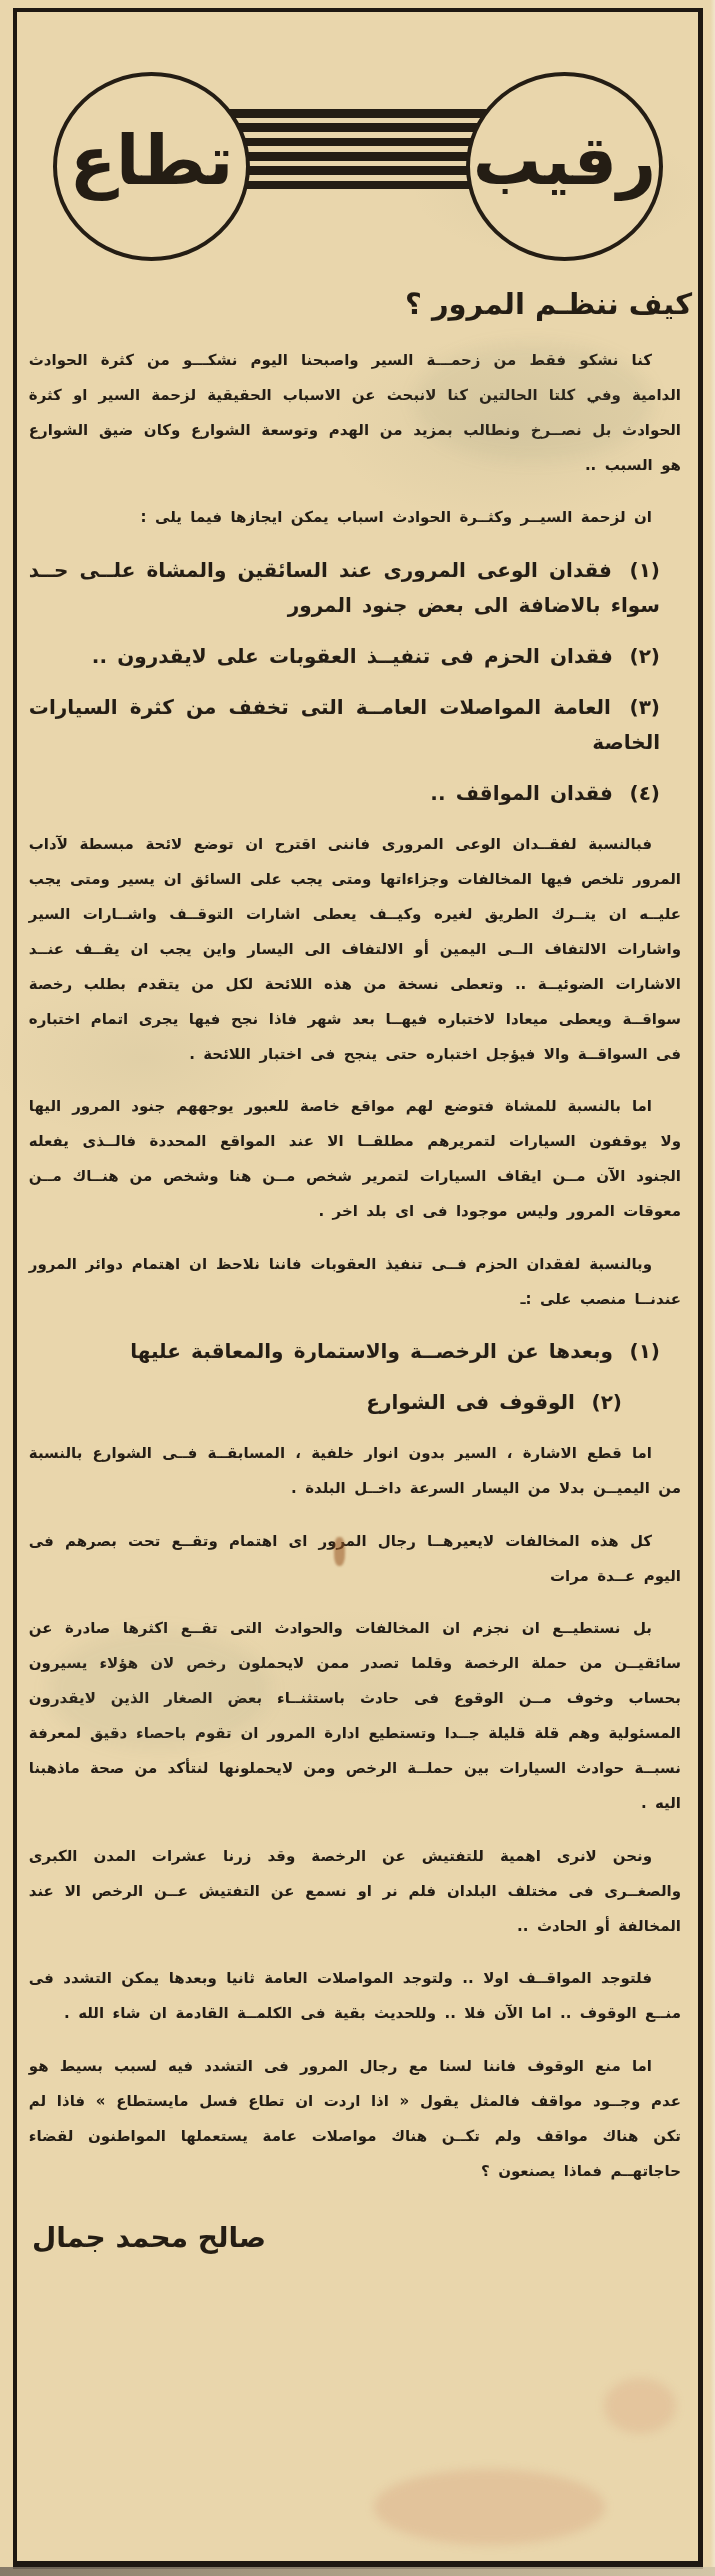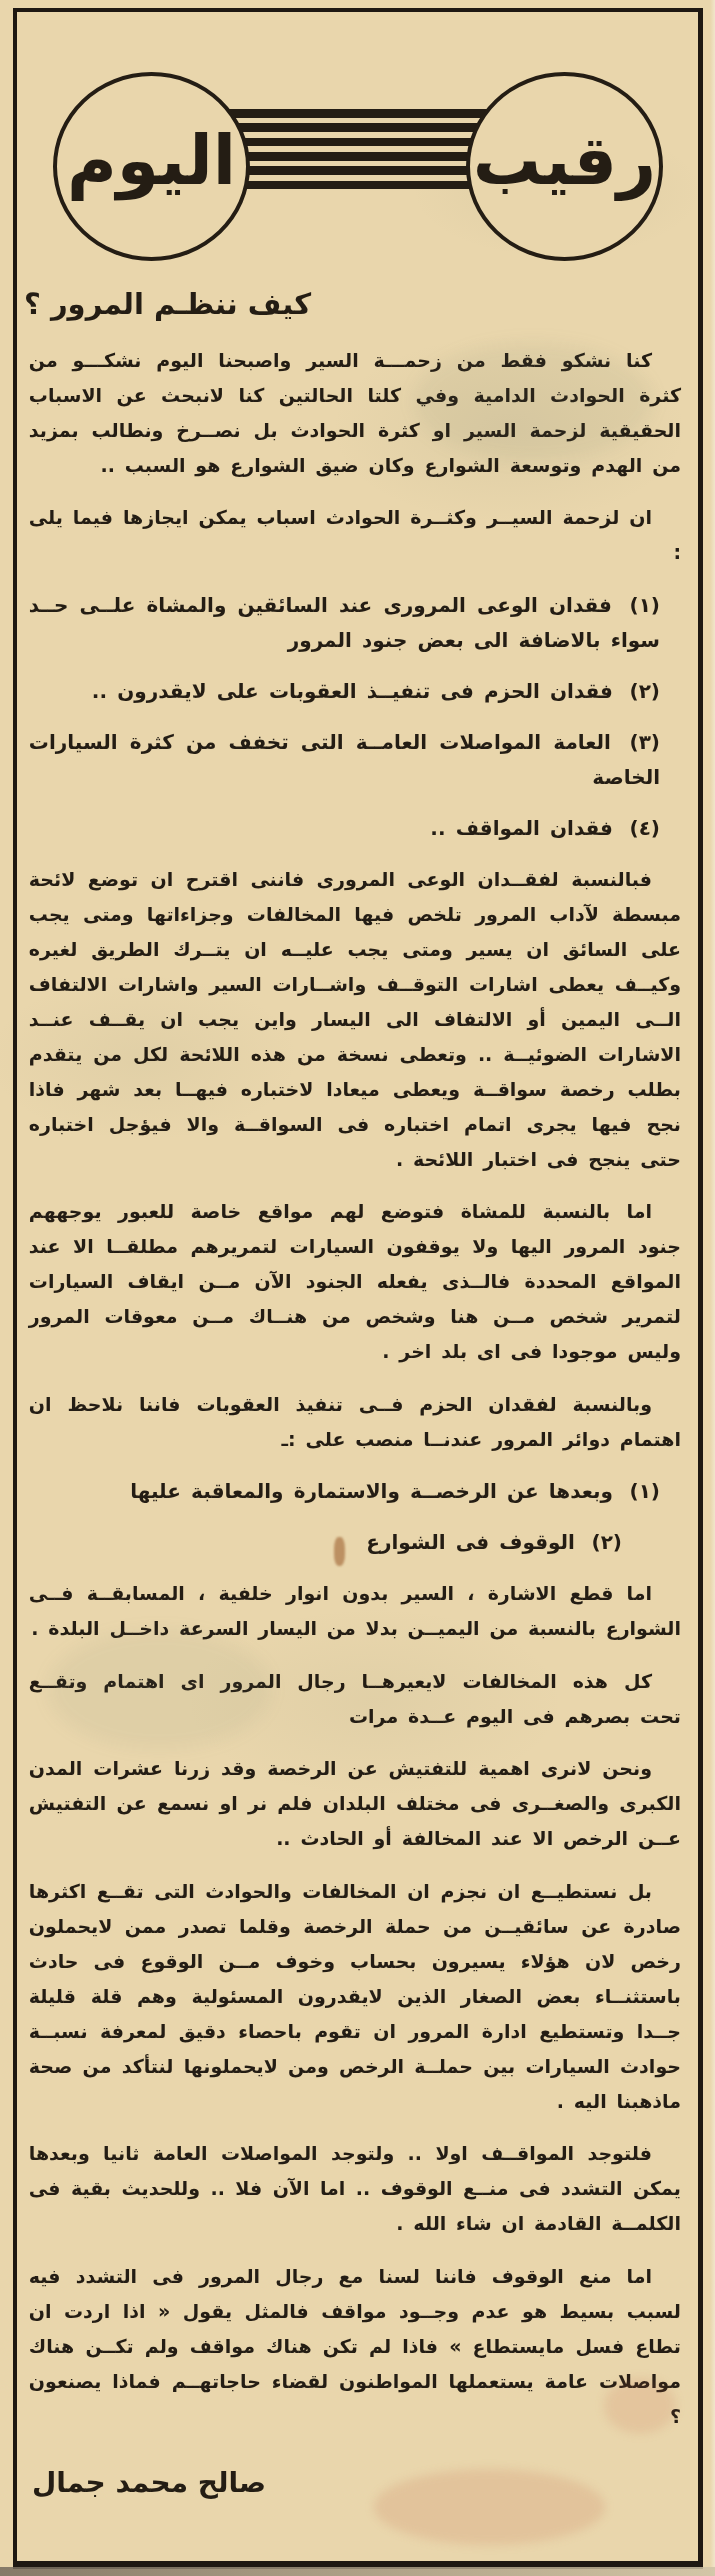--- a/index.html
+++ b/index.html
@@ -63,31 +63,31 @@
     flex:1 1 auto;
     height:80px;
     margin:0 -27px 35px;
     background:repeating-linear-gradient(to bottom,
        var(--ink-color,#231d15) 0 8.7px, transparent 8.7px 14.3px);
     z-index:1;
   }
   
   h1.headline{
     margin:20.7px 0 14.3px;
-    text-align:left;
+    text-align:right;
     font-size:29px;
     font-weight:bold;
     letter-spacing:0.8px;
   }
   
   .body-text{margin-top:22px;}
   .para{
     margin:0 0 17.5px;
     padding:0 11px 0 4.8px;
-    font-size:19px;
+    font-size:15px;
     font-weight:bold;
     line-height:35px;
     text-align:justify;
     word-spacing:3.2px;
   }
   .para.indent{text-indent:29px;}
   .list-item{
     margin:0 0 16px;
     padding-right:32px;
     padding-left:4.8px;
@@ -135,21 +135,21 @@
   <div class="frame"></div>
 
   <div class="content">
 
     <div class="masthead">
       <div class="logo-circle">
         <span>رقيب</span>
       </div>
       <div class="logo-stripes"></div>
       <div class="logo-circle">
-        <span>اليوم</span>
+        <span>تطاع</span>
       </div>
     </div>
 
     <h1 class="headline">كيف ننظـم المرور ؟</h1>
 
     <div class="body-text">
 
       <p class="para indent">كنا نشكو فقط من زحمـــة السير واصبحنا اليوم نشكـــو من كثرة الحوادث الدامية وفي كلتا الحالتين كنا لانبحث عن الاسباب الحقيقية لزحمة السير او كثرة الحوادث بل نصــرخ ونطالب بمزيد من الهدم وتوسعة الشوارع وكان ضيق الشوارع هو السبب ..</p>
       <p class="para indent">ان لزحمة السيــر وكثــرة الحوادث اسباب يمكن ايجازها فيما يلى :</p>
 
@@ -178,22 +178,22 @@
         <span class="num">(١)</span>
         <span>وبعدها عن الرخصــة والاستمارة والمعاقبة عليها</span>
       </p>
       <p class="list-item narrow">
         <span class="num">(٢)</span>
         <span>الوقوف فى الشوارع</span>
       </p>
 
       <p class="para indent">اما قطع الاشارة ، السير بدون انوار خلفية ، المسابقــة فــى الشوارع بالنسبة من اليميــن بدلا من اليسار السرعة داخــل البلدة .</p>
       <p class="para indent">كل هذه المخالفات لايعيرهــا رجال المرور اى اهتمام وتقــع تحت بصرهم فى اليوم عــدة مرات</p>
+      <p class="para indent">بل نستطيــع ان نجزم ان المخالفات والحوادث التى تقــع اكثرها صادرة عن سائقيــن من حملة الرخصة وقلما تصدر ممن لايحملون رخص لان هؤلاء يسيرون بحساب وخوف مــن الوقوع فى حادث باستثنــاء بعض الصغار الذين لايقدرون المسئولية وهم قلة قليلة جــدا وتستطيع ادارة المرور ان تقوم باحصاء دقيق لمعرفة نسبــة حوادث السيارات بين حملــة الرخص ومن لايحملونها لنتأكد من صحة ماذهبنا اليه .</p>
       <p class="para indent">ونحن لانرى اهمية للتفتيش عن الرخصة وقد زرنا عشرات المدن الكبرى والصغــرى فى مختلف البلدان فلم نر او نسمع عن التفتيش عــن الرخص الا عند المخالفة أو الحادث ..</p>
-      <p class="para indent">بل نستطيــع ان نجزم ان المخالفات والحوادث التى تقــع اكثرها صادرة عن سائقيــن من حملة الرخصة وقلما تصدر ممن لايحملون رخص لان هؤلاء يسيرون بحساب وخوف مــن الوقوع فى حادث باستثنــاء بعض الصغار الذين لايقدرون المسئولية وهم قلة قليلة جــدا وتستطيع ادارة المرور ان تقوم باحصاء دقيق لمعرفة نسبــة حوادث السيارات بين حملــة الرخص ومن لايحملونها لنتأكد من صحة ماذهبنا اليه .</p>
       <p class="para indent">فلتوجد المواقــف اولا .. ولتوجد المواصلات العامة ثانيا وبعدها يمكن التشدد فى منــع الوقوف .. اما الآن فلا .. وللحديث بقية فى الكلمــة القادمة ان شاء الله .</p>
       <p class="para indent">اما منع الوقوف فاننا لسنا مع رجال المرور فى التشدد فيه لسبب بسيط هو عدم وجــود مواقف فالمثل يقول « اذا اردت ان تطاع فسل مايستطاع » فاذا لم تكن هناك مواقف ولم تكــن هناك مواصلات عامة يستعملها المواطنون لقضاء حاجاتهــم فماذا يصنعون ؟</p>
 
       <div class="signature">صالح محمد جمال</div>
     </div>
   </div>
 
   <div class="stain rust"></div>
   <div class="stain pink-ghost"></div>
   <div class="stain pink-ghost2"></div>

